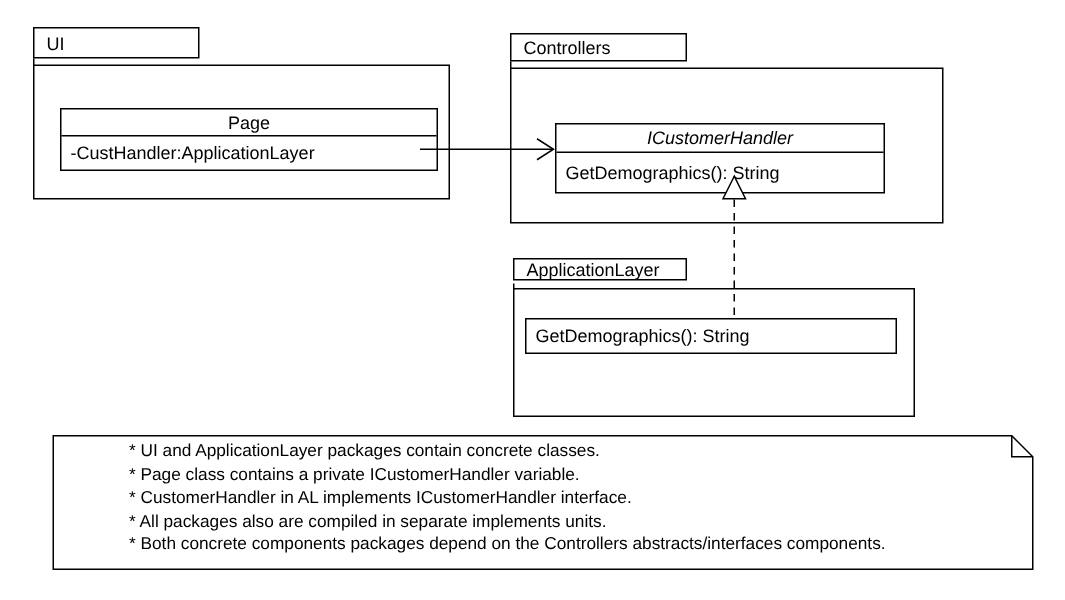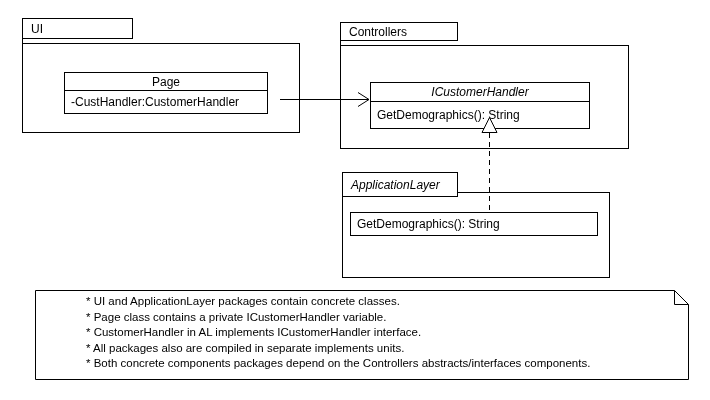--- a/index.html
+++ b/index.html
@@ -73,36 +73,36 @@
 </head>
 <body>
 
 <div id="canvas">
 
   <div class="pkg-tab" style="left:22px; top:18px; width:111px; height:21px;">
     <span>UI</span>
   </div>
   <div class="pkg-body" style="left:22px; top:43px; width:278px; height:90px;"></div>
 
-  <div class="cls" style="left:40px; top:72px; width:204px;margin-left:24px;">
+  <div class="cls" style="left:40px; top:72px; width:252px;">
     <div class="cls-title" style="height:18px;">Page</div>
-    <div class="cls-member" style="height:22px;">-CustHandler:CustomerHandler</div>
+    <div class="cls-member" style="height:22px;">-CustHandler:ApplicationLayer</div>
   </div>
 
   <div class="pkg-tab" style="left:340px; top:22px; width:118px; height:19px;">
     <span>Controllers</span>
   </div>
   <div class="pkg-body" style="left:340px; top:45px; width:289px; height:104px;"></div>
 
   <div class="cls" style="left:370px; top:70px; width:220px;margin-top:12px;">
     <div class="cls-title italic" style="height:19px;">ICustomerHandler</div>
     <div class="cls-member" style="height:26px;">GetDemographics(): String</div>
   </div>
 
-  <div class="pkg-tab" style="left:342px; top:172px; width:116px; height:25px;font-style:italic;">
+  <div class="pkg-tab" style="left:342px; top:172px; width:116px; height:15px;">
     <span>ApplicationLayer</span>
   </div>
   <div class="pkg-body" style="left:342px; top:192px; width:268px; height:86px;"></div>
 
   <div class="cls" style="left:350px; top:212px; width:248px;">
     <div class="cls-member" style="height:22px;">GetDemographics(): String</div>
   </div>
 
   <svg class="overlay" viewBox="0 0 710 400">
 

